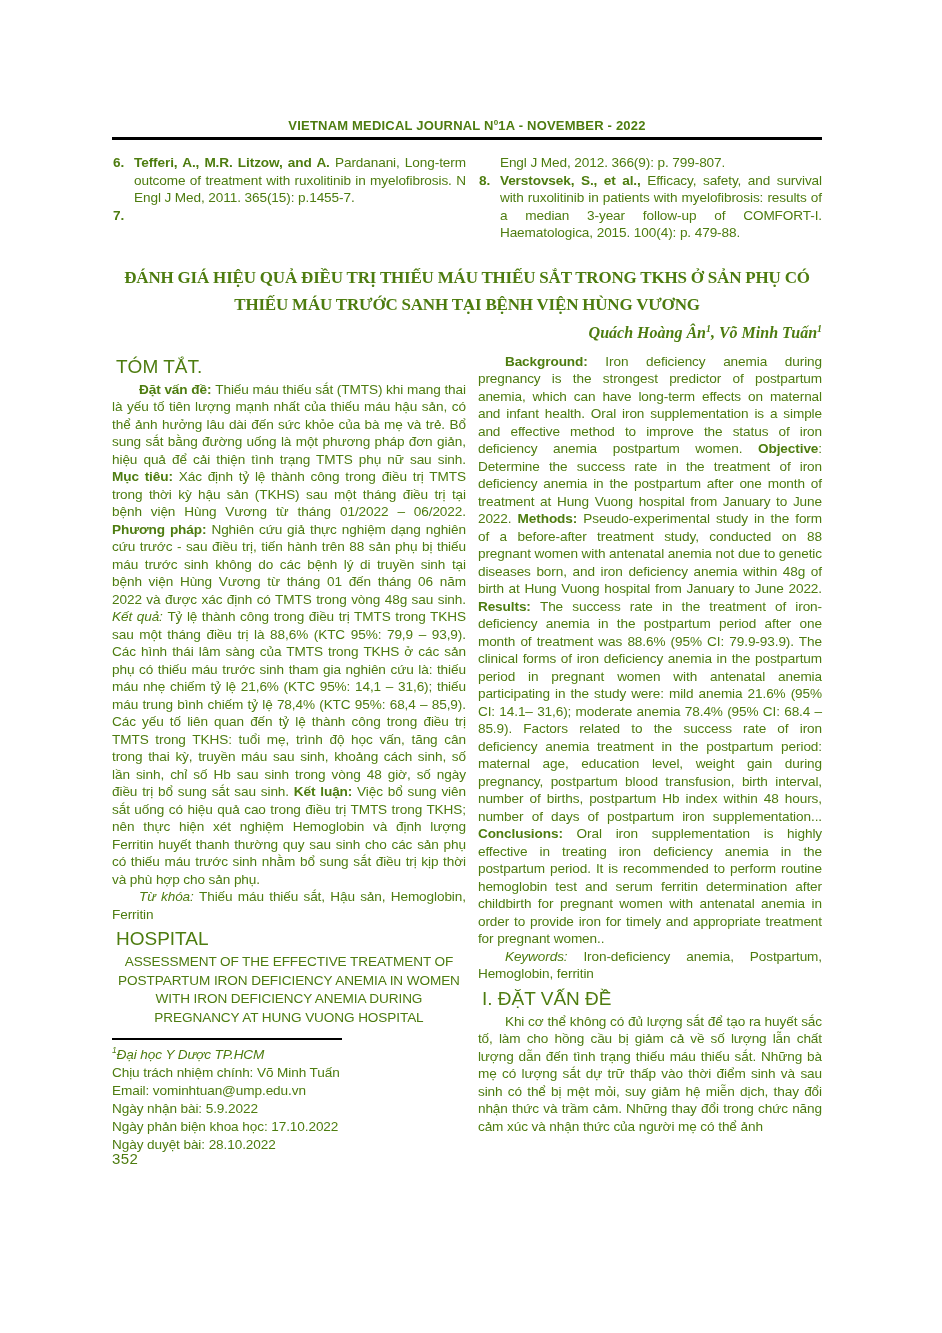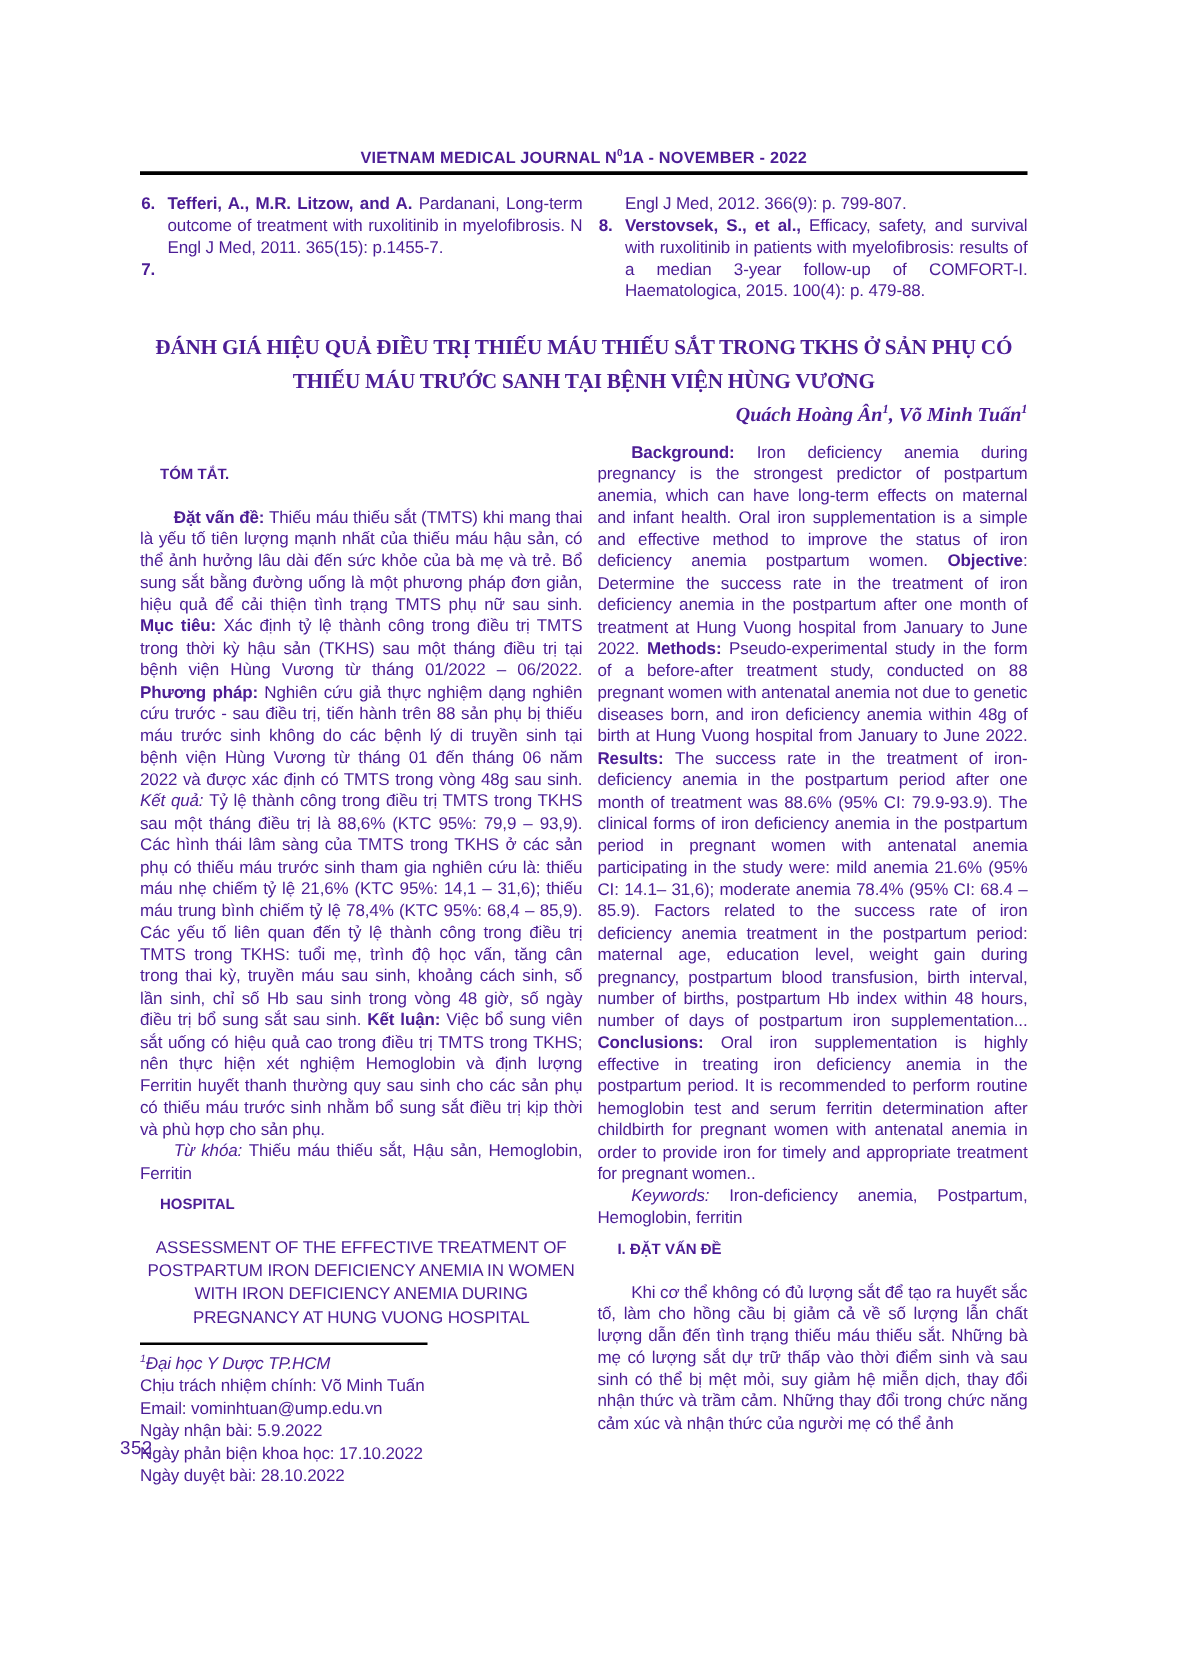--- a/index.html
+++ b/index.html
@@ -2,21 +2,21 @@
 <html lang="vi"><head>
 <meta charset="utf-8">
 <style>
   html,body{margin:0;padding:0;background:#ffffff;}
   .page{
     position:relative;
     width:934px;height:1333px;
     background:#ffffff;
     box-sizing:border-box;
     padding:118px 112px 0 112px;
-    color:#4c1d95;
+    color:#4d7c0f;
     font-family:"Liberation Sans","DejaVu Sans",sans-serif;
     font-size:13.6px;line-height:17.5px;letter-spacing:-0.1px;
     overflow:hidden;
   }
   sup{font-size:0.62em;line-height:0;}
   .seg-b{font-weight:700;}
   .seg-bi{font-weight:400;font-style:italic;}
 
   .journal-header{text-align:center;font-size:13px;font-weight:700;line-height:15px;letter-spacing:0.2px;}
   .header-rule{height:3px;background:#000;margin-top:4px;}
@@ -34,31 +34,31 @@
   }
   .authors{
     margin-top:5px;text-align:right;
     font-family:"Liberation Serif","DejaVu Serif",serif;
     font-weight:700;font-style:italic;font-size:16px;line-height:20px;letter-spacing:0;
   }
 
   .columns{display:flex;gap:12px;margin-top:10px;}
   .col-left{width:358px;}
   .col-right{width:348px;}
-  .sec-heading{margin:16px;font-size:12px;font-weight:700;line-height:20px;letter-spacing:0;}
+  .sec-heading{margin:4px;font-size:19px;font-weight:400;line-height:20px;letter-spacing:0;}
   .mt6{margin-top:6px;}
   .body-para{margin:0;text-align:justify;text-indent:27px;}
   .en-title{margin-top:2px;text-align:center;line-height:18.5px;}
 
   .footnote{margin-top:11px;}
   .fn-rule{width:230px;height:2px;background:#000;margin-bottom:6px;}
   .fn-line{line-height:18px;}
   .fn-affiliation{font-style:italic;}
 
-  .page-number{position:absolute;left:96px;top:1150px;font-size:15px;letter-spacing:0.4px;}
+  .page-number{position:absolute;left:112px;top:1150px;font-size:15px;letter-spacing:0.4px;}
 </style>
 </head>
 <body>
 
 <div class="page">
 
   <div class="journal-header"><span>VIETNAM MEDICAL JOURNAL N</span><sup>0</sup><span>1A - NOVEMBER - 2022</span></div>
   <div class="header-rule"></div>
 
   <div class="refs">

